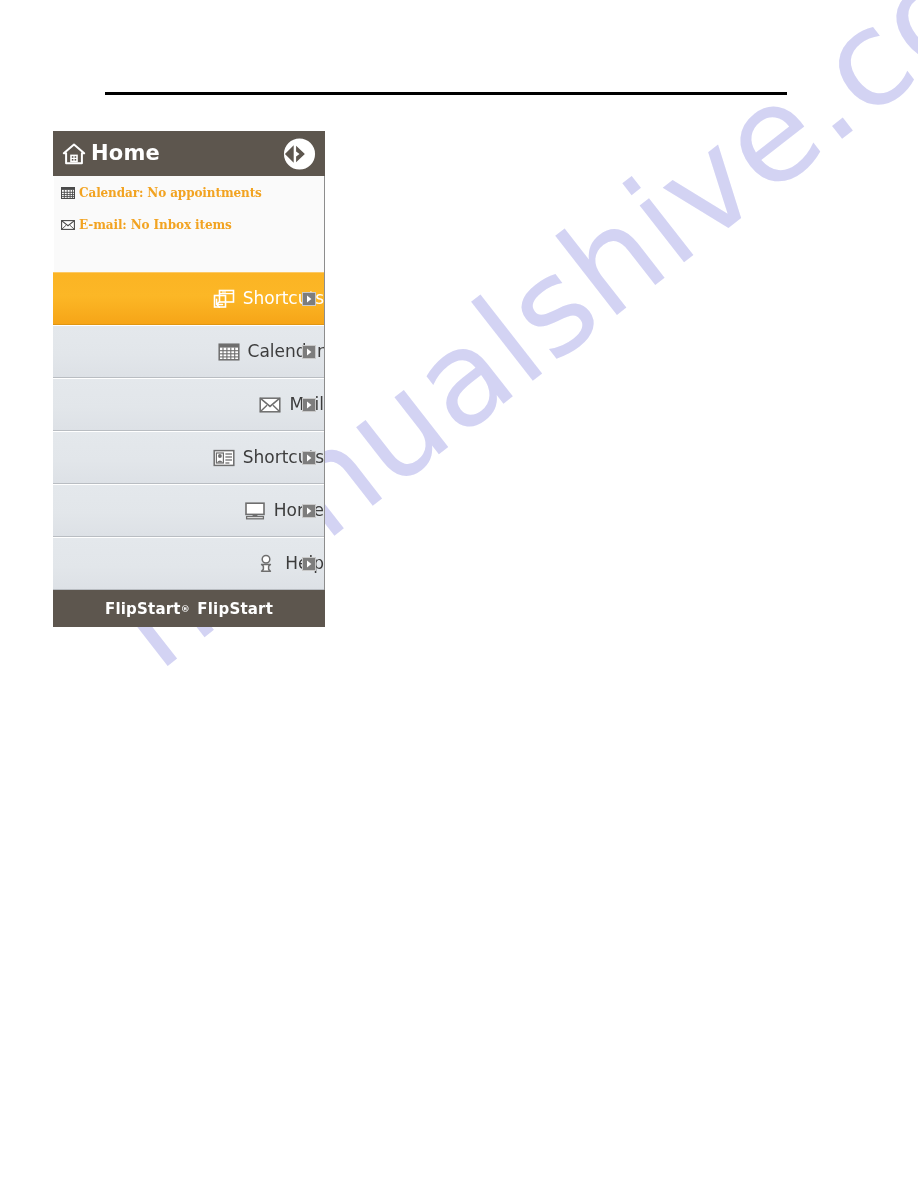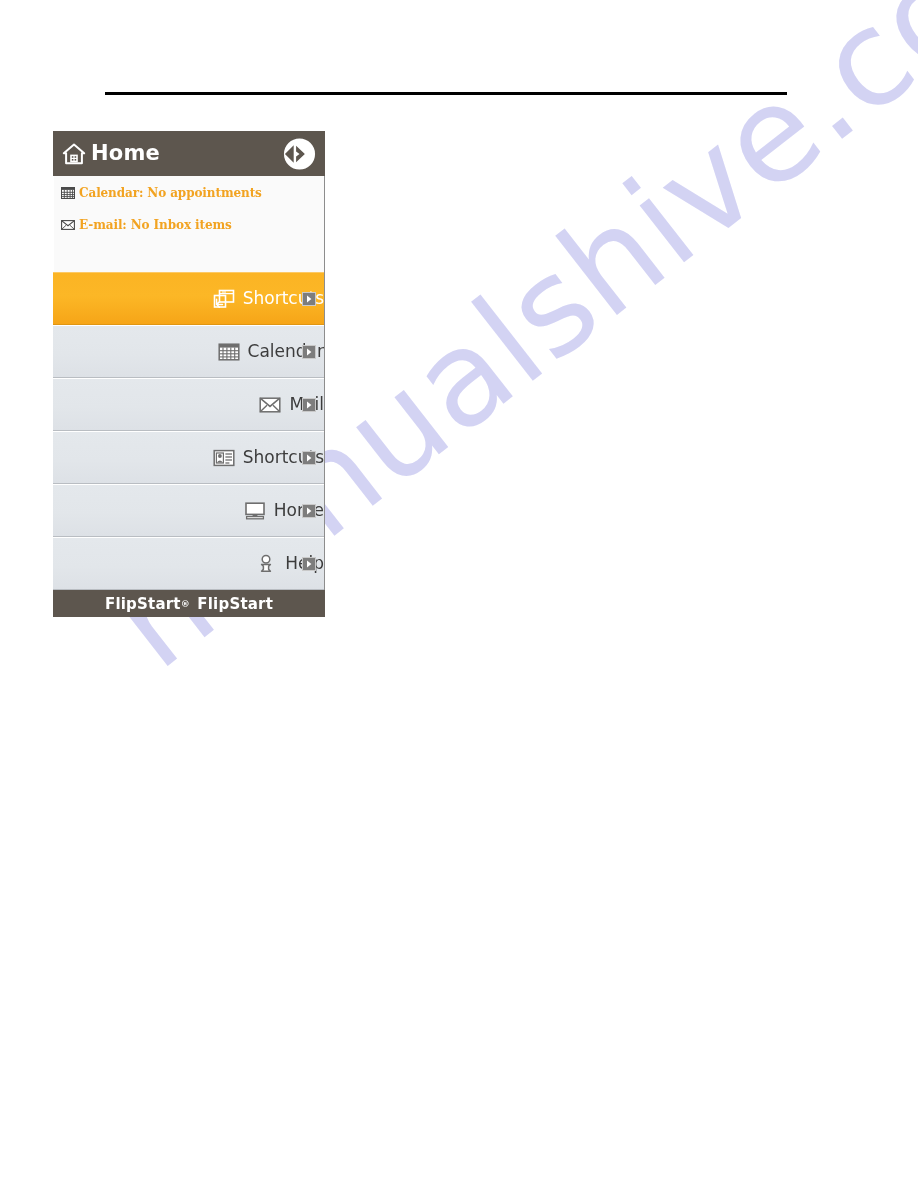--- a/index.html
+++ b/index.html
@@ -173,21 +173,21 @@
     right: 8px;
     top: 50%;
     transform: translateY(-50%);
     width: 14px;
     height: 14px;
     display: block;
   }
 
   
   .nav-footer {
-    height: 27px;
+    height: 37px;
     background: #5d564e;
     color: #ffffff;
     display: flex;
     align-items: center;
     justify-content: center;
     font-size: 15px;
     font-weight: bold;
     font-family: "DejaVu Sans", sans-serif;
     letter-spacing: .2px;
   }

